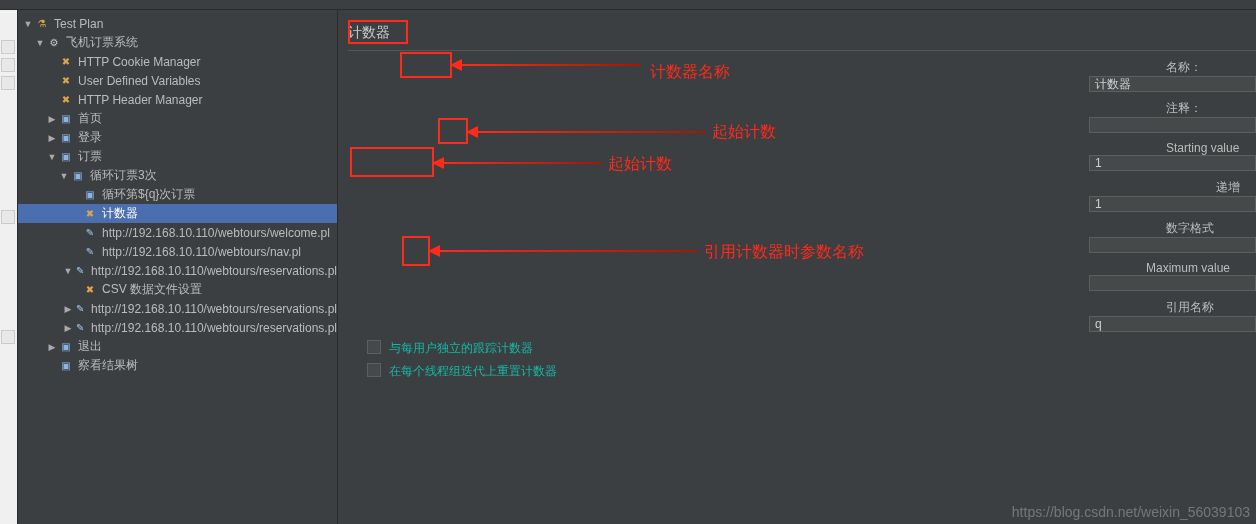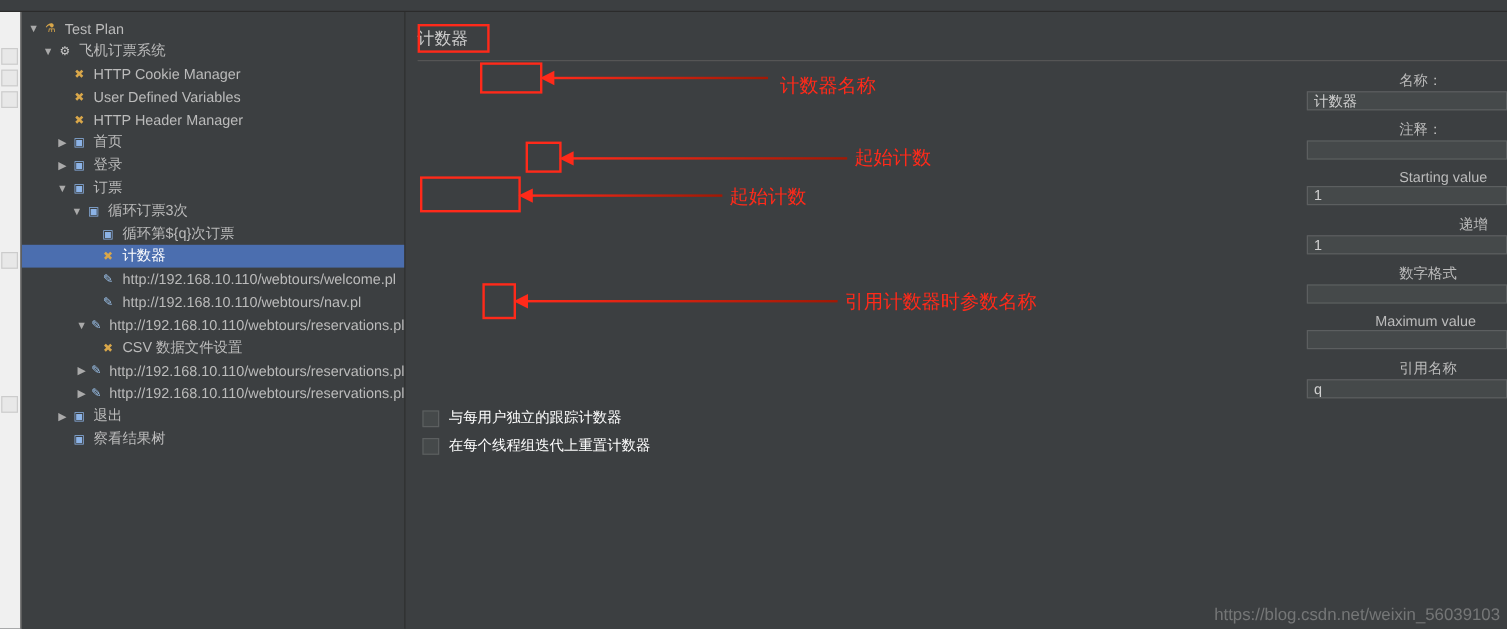--- a/index.html
+++ b/index.html
@@ -105,23 +105,23 @@
     height: 20px;
     background: #45494a;
     border: 1px solid #5c5f60;
     color: #d0d0d0;
     padding: 0 5px;
     font-size: 12px;
     outline: none;
   }
   .chk-row {
     display: flex;
-    align-items: center;
-    margin: 6px 0 6px 4px;
-    color: #ffffff;
+    align-items: flex-start;
+    margin: 6px 0 6px 19px;
+    color: #14b8a6;
     font-size: 12px;
   }
   .chk {
     width: 14px; height: 14px;
     background: #45494a;
     border: 1px solid #5c5f60;
     margin-right: 8px;
   }
 
   .redbox {

